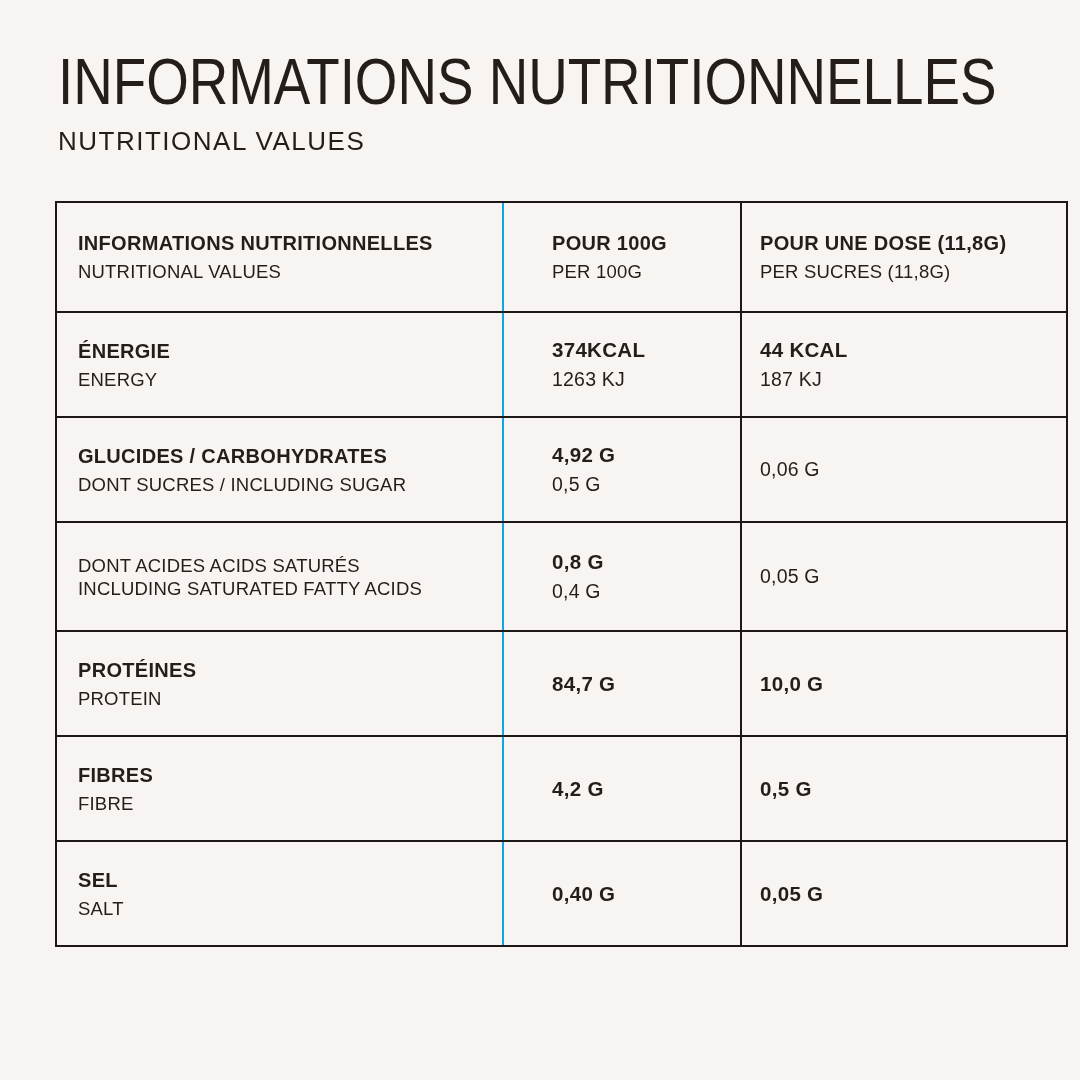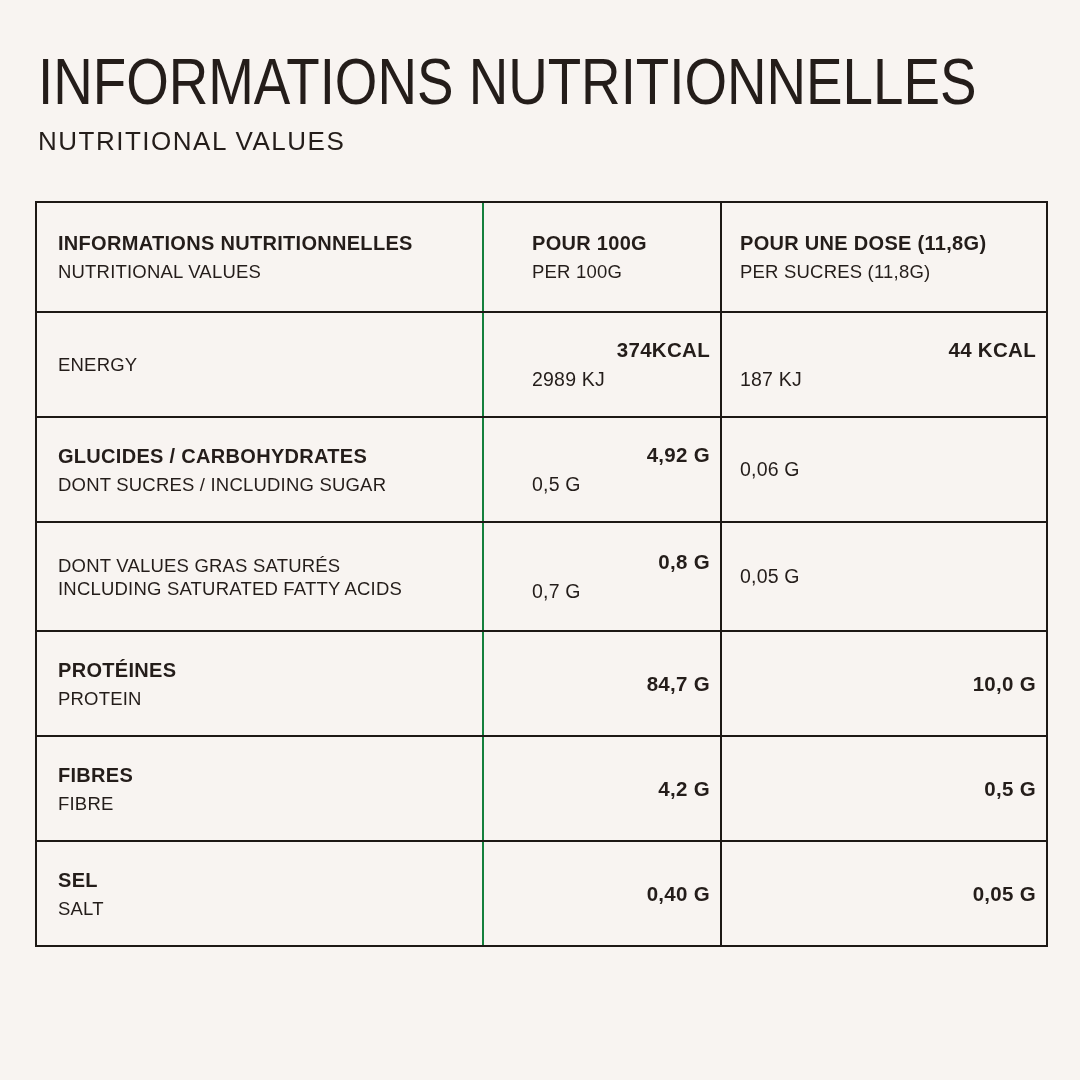--- a/index.html
+++ b/index.html
@@ -4,21 +4,21 @@
 <style>
   * { margin: 0; padding: 0; box-sizing: border-box; }
   html, body {
     width: 1080px;
     height: 1080px;
     background: #f8f4f1;
     font-family: "Liberation Sans", sans-serif;
     color: #241d1a;
     overflow: hidden;
   }
-  .canvas { position: relative; width: 1080px; height: 850px; }
+  .canvas { position: relative; width: 1080px; height: 850px; padding-left: 20px; }
 
   
   .heading { padding: 50px 0 0 38px; }
   .page-title {
     font-size: 64px;
     font-weight: 400;
     line-height: 1.0;
     letter-spacing: 0px;
     white-space: nowrap;
     transform: scaleX(0.855);
@@ -46,27 +46,27 @@
   }
   .row.header { height: 108px; border-top: none; }
   .row.r-lipides { height: 109px; }
   .cell {
     display: flex;
     flex-direction: column;
     justify-content: center;
     overflow: hidden;
   }
   .c1 { padding-left: 21px; padding-right: 14px; }
-  .c2 { border-left: 2px solid #15803d; padding-left: 48px; padding-right: 10px; }
+  .c2 { border-left: 2px solid #0ea5e9; padding-left: 48px; padding-right: 10px; }
   .c3 { border-left: 2px solid #1d1815; padding-left: 18px; padding-right: 10px; }
 
   .t  { font-weight: 700; font-size: 20px;   line-height: 30px; letter-spacing: 0.3px; white-space: nowrap; }
   .s  { font-weight: 400; font-size: 18.5px; line-height: 28px; letter-spacing: 0.2px; white-space: nowrap; }
   .s.tight { line-height: 23px; }
-  .vm { font-weight: 700; font-size: 20.5px; line-height: 30px; letter-spacing: 0.3px; white-space: nowrap; text-align: right; }
+  .vm { font-weight: 700; font-size: 20.5px; line-height: 30px; letter-spacing: 0.3px; white-space: nowrap; }
   .vs { font-weight: 400; font-size: 19.5px; line-height: 29px; letter-spacing: 0.2px; white-space: nowrap; }
 </style>
 </head>
 <body>
 
 <div class="canvas">
 
   <div class="heading">
     <div class="page-title">INFORMATIONS NUTRITIONNELLES</div>
     <div class="page-subtitle">NUTRITIONAL VALUES</div>
@@ -84,25 +84,26 @@
         <div class="s">PER 100G</div>
       </div>
       <div class="cell c3">
         <div class="t">POUR UNE DOSE (11,8G)</div>
         <div class="s">PER SUCRES (11,8G)</div>
       </div>
     </div>
 
     <div class="row">
       <div class="cell c1">
+        <div class="t">ÉNERGIE</div>
         <div class="s">ENERGY</div>
       </div>
       <div class="cell c2">
         <div class="vm">374KCAL</div>
-        <div class="vs">2989 KJ</div>
+        <div class="vs">1263 KJ</div>
       </div>
       <div class="cell c3">
         <div class="vm">44 KCAL</div>
         <div class="vs">187 KJ</div>
       </div>
     </div>
 
     <div class="row">
       <div class="cell c1">
         <div class="t">GLUCIDES / CARBOHYDRATES</div>
@@ -112,26 +113,26 @@
         <div class="vm">4,92 G</div>
         <div class="vs">0,5 G</div>
       </div>
       <div class="cell c3">
         <div class="vs">0,06 G</div>
       </div>
     </div>
 
     <div class="row r-lipides">
       <div class="cell c1">
-        <div class="s tight">DONT VALUES GRAS SATURÉS</div>
+        <div class="s tight">DONT ACIDES ACIDS SATURÉS</div>
         <div class="s tight">INCLUDING SATURATED FATTY ACIDS</div>
       </div>
       <div class="cell c2">
         <div class="vm">0,8 G</div>
-        <div class="vs">0,7 G</div>
+        <div class="vs">0,4 G</div>
       </div>
       <div class="cell c3">
         <div class="vs">0,05 G</div>
       </div>
     </div>
 
     <div class="row">
       <div class="cell c1">
         <div class="t">PROTÉINES</div>
         <div class="s">PROTEIN</div>

